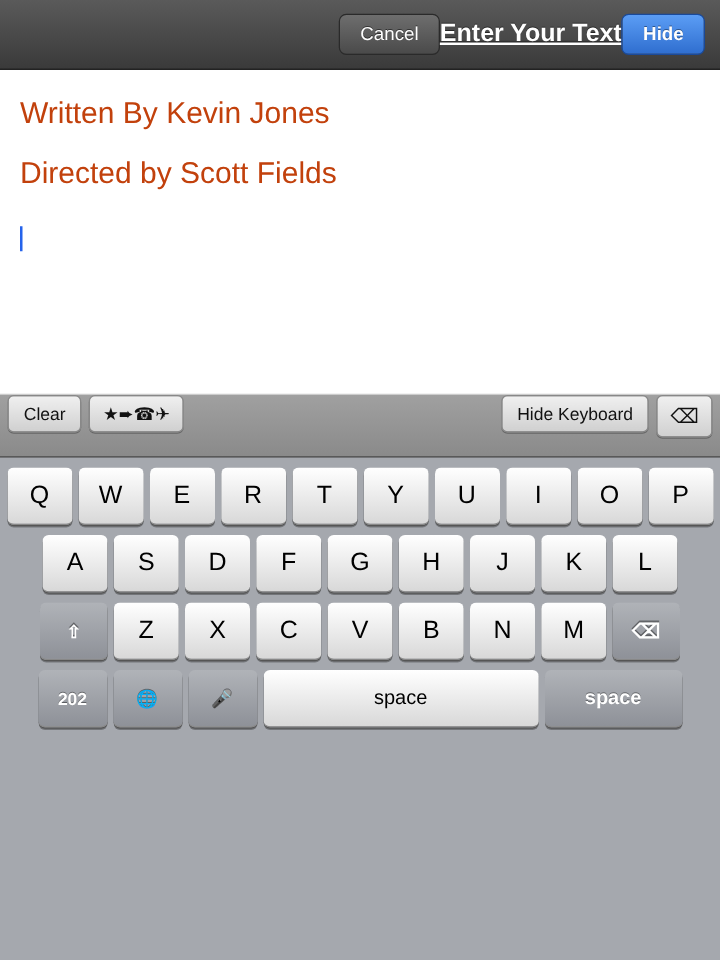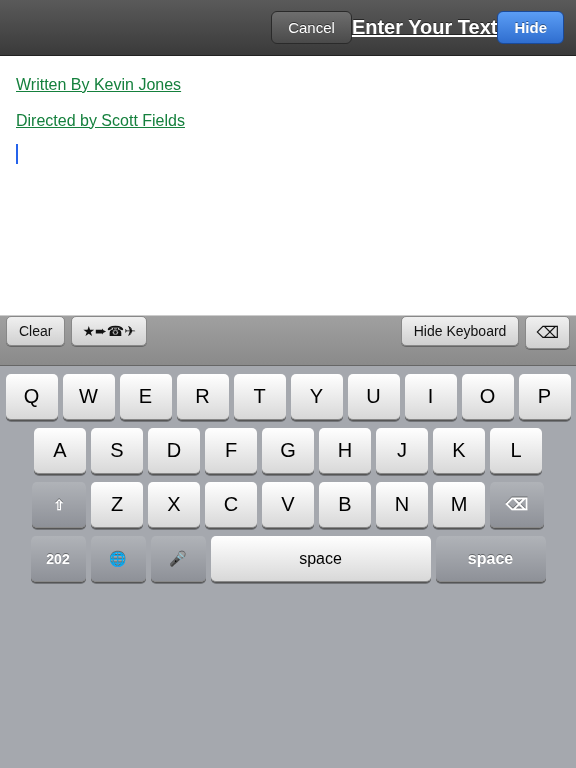--- a/index.html
+++ b/index.html
@@ -60,24 +60,23 @@
       background: #fff;
       flex: 0 0 auto;
       height: 260px;
       padding: 16px;
       border-bottom: 1px solid #ccc;
       position: relative;
       overflow: hidden;
     }
 
     .text-content {
-      font-size: 16px;
-      color: #15803d;
+      font-size: 24px;
+      color: #c2410c;
       line-height: 1.6;
-      text-decoration: underline;
     }
 
     .text-line {
       display: block;
       margin-bottom: 10px;
     }
 
     .cursor {
       display: inline-block;
       width: 2px;

